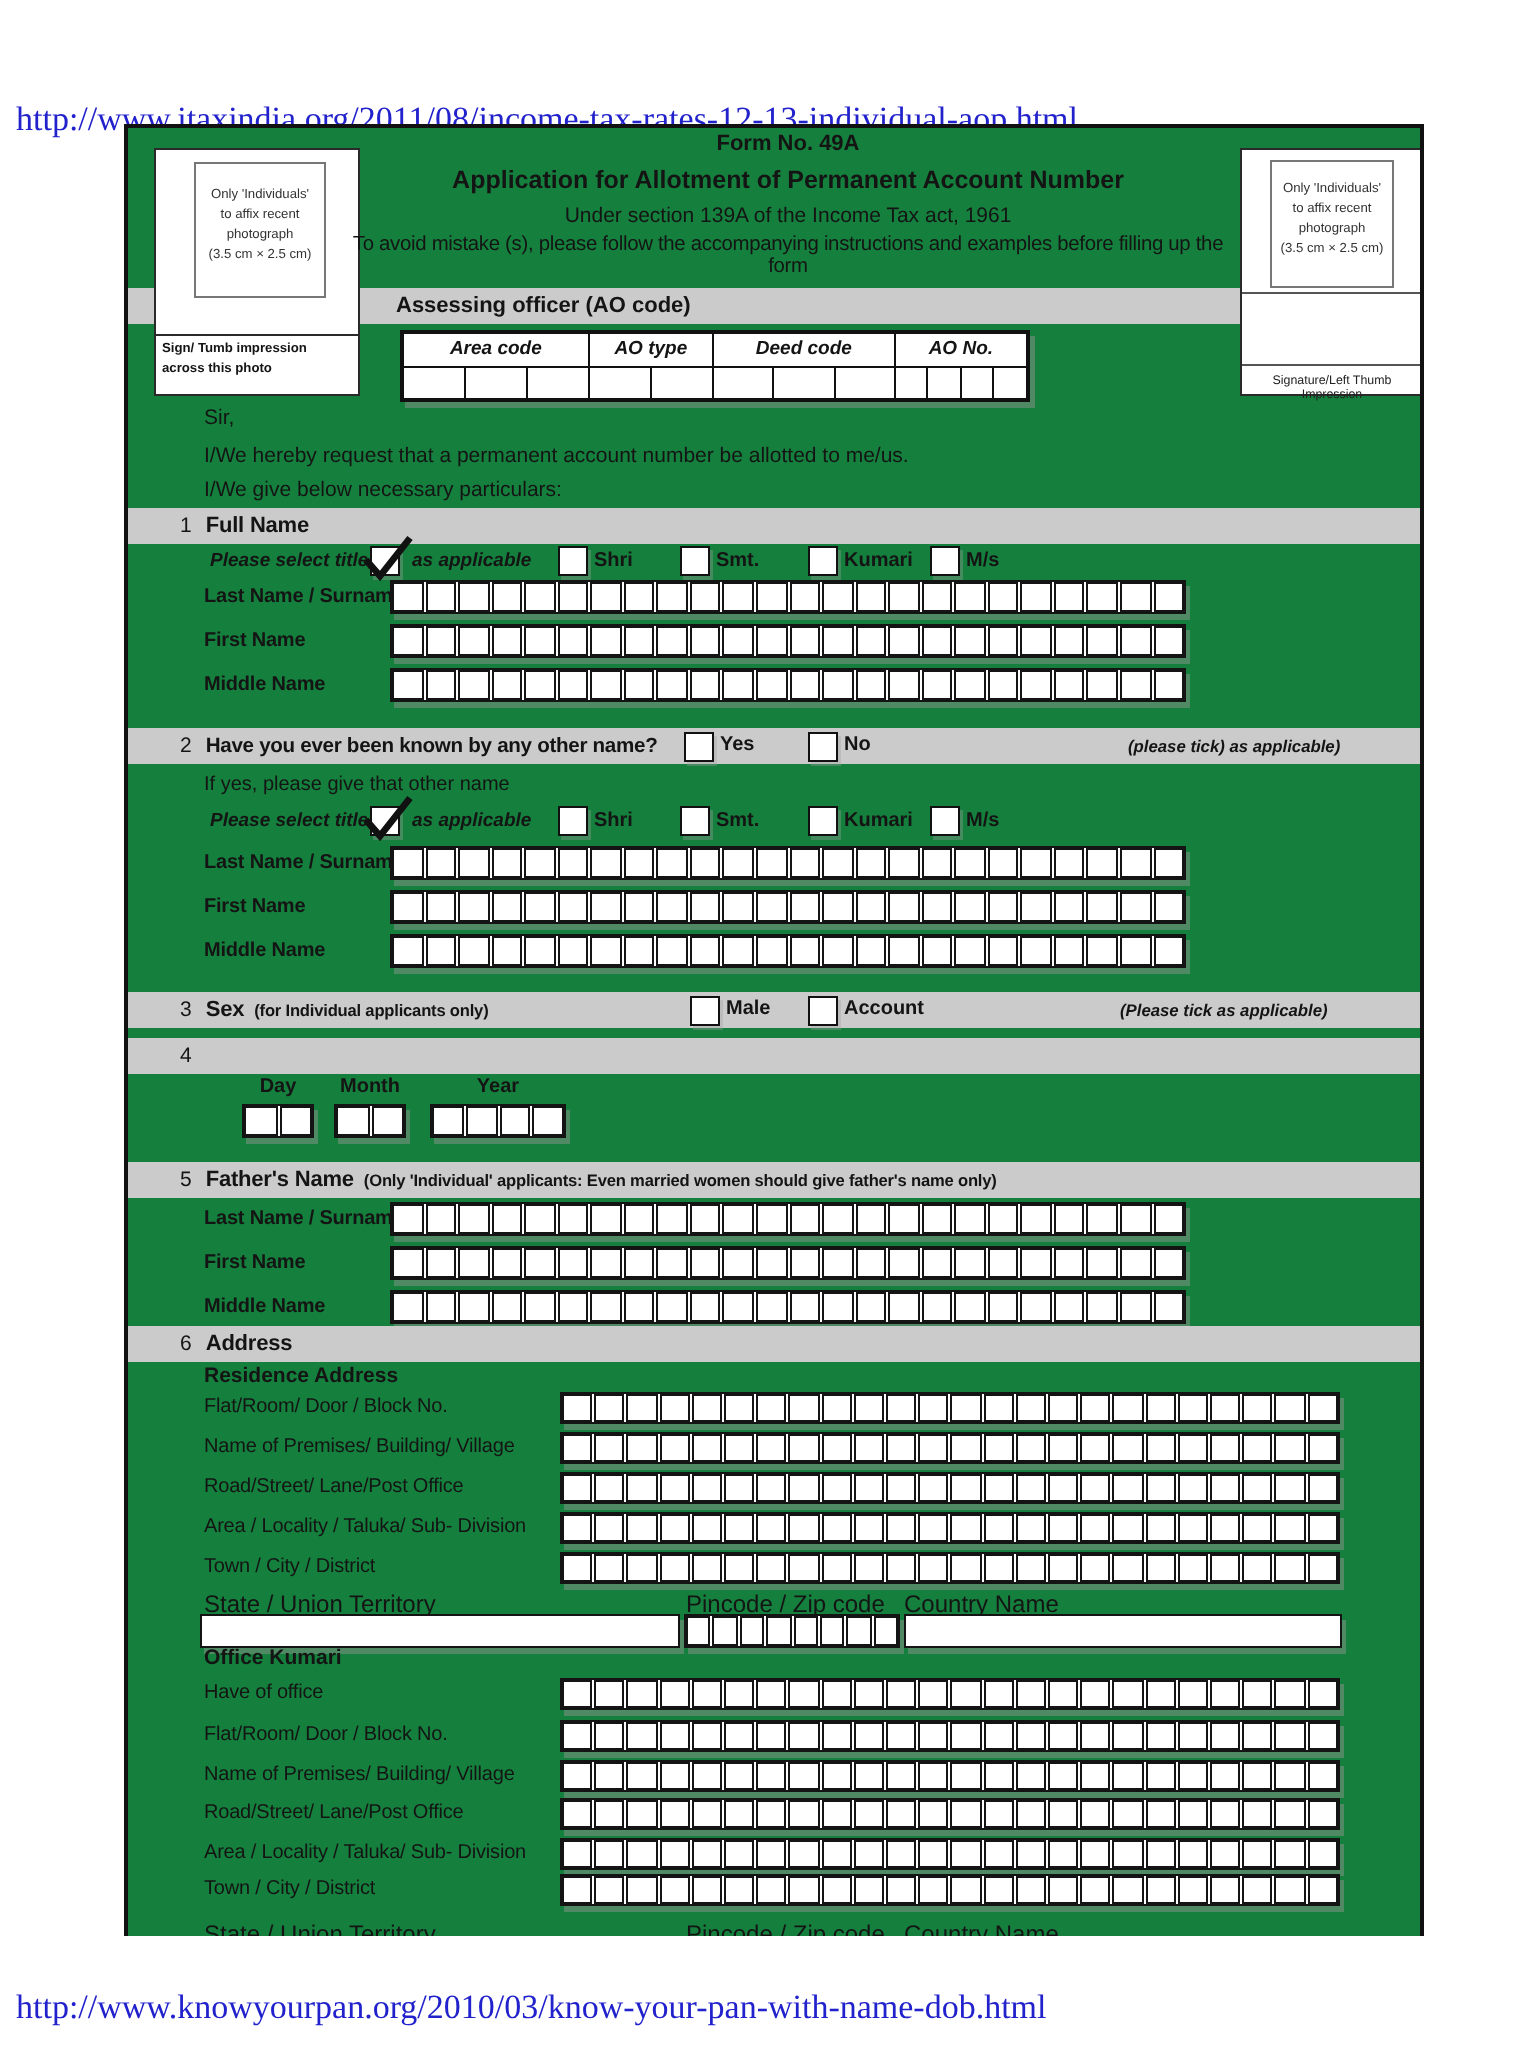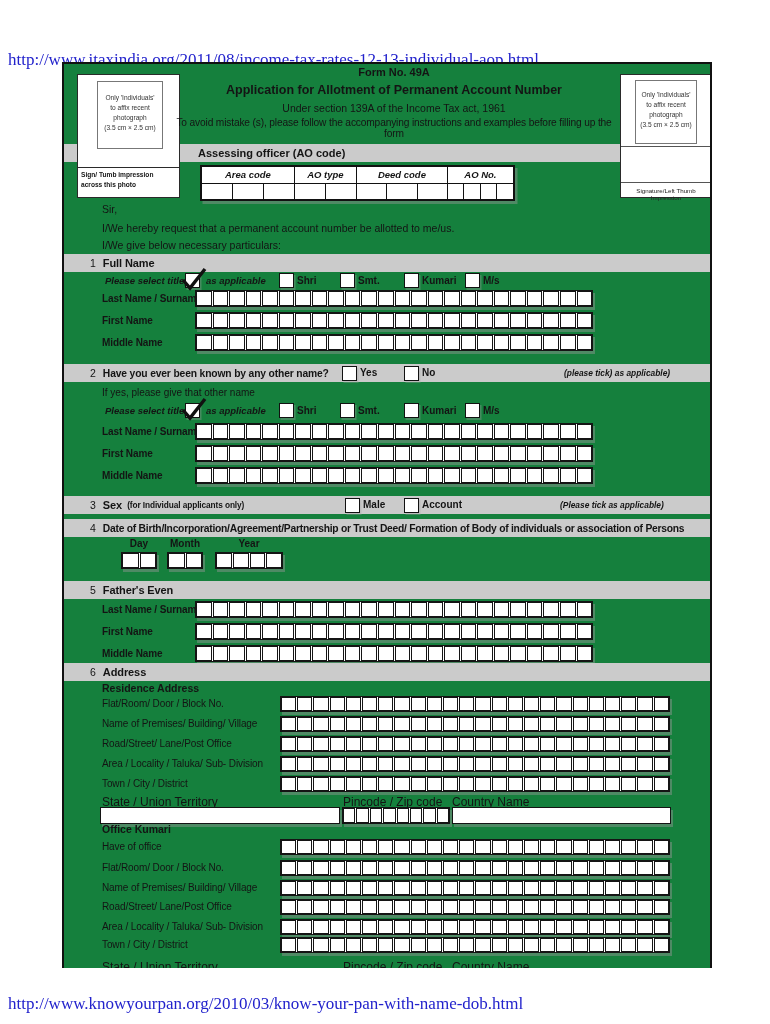--- a/index.html
+++ b/index.html
@@ -399,21 +399,20 @@
     <span class="bnote">(for Individual applicants only)</span>
     <span class="cb" style="left:281px;top:1.5px;"></span>
     <span class="cb-label" style="left:299px;top:0;">Male</span>
     <span class="cb" style="left:340px;top:1.5px;"></span>
     <span class="cb-label" style="left:358px;top:0;">Account</span>
     <span class="rnote" style="left:496px;">(Please tick as applicable)</span>
   </div>
 
   <div class="bar" style="top:455px;">
     <span class="num">4</span>
-    <span class="btitle2" style="letter-spacing:-0.25px;">Date of Birth/Incorporation/Agreement/Partnership or Trust Deed/ Formation of Body of individuals or association of Persons</span>
   </div>
   <div class="dmy" style="left:57px;top:474px;width:36px;">Day</div>
   <div class="dmy" style="left:103px;top:474px;width:36px;">Month</div>
   <div class="dmy" style="left:151px;top:474px;width:68px;">Year</div>
   <div class="grid" style="left:57px;top:488px;width:36px;height:17px;">
       <div class="cell"></div>
       <div class="cell"></div>
     </div>
   <div class="grid" style="left:103px;top:488px;width:36px;height:17px;">
       <div class="cell"></div>
@@ -421,21 +420,22 @@
     </div>
   <div class="grid" style="left:151px;top:488px;width:68px;height:17px;">
       <div class="cell"></div>
       <div class="cell"></div>
       <div class="cell"></div>
       <div class="cell"></div>
     </div>
 
   <div class="bar" style="top:517px;">
     <span class="num">5</span>
-    <span class="btitle">Father's Even</span>
+    <span class="btitle">Father's Name</span>
+    <span class="bnote">(Only 'Individual' applicants: Even married women should give father's name only)</span>
   </div>
   <div class="nrow" style="top:537px;">
     <span class="rowlabel">Last Name / Surname</span>
     <div class="grid">
         <div class="cell"></div>
         <div class="cell"></div>
         <div class="cell"></div>
         <div class="cell"></div>
         <div class="cell"></div>
         <div class="cell"></div>

